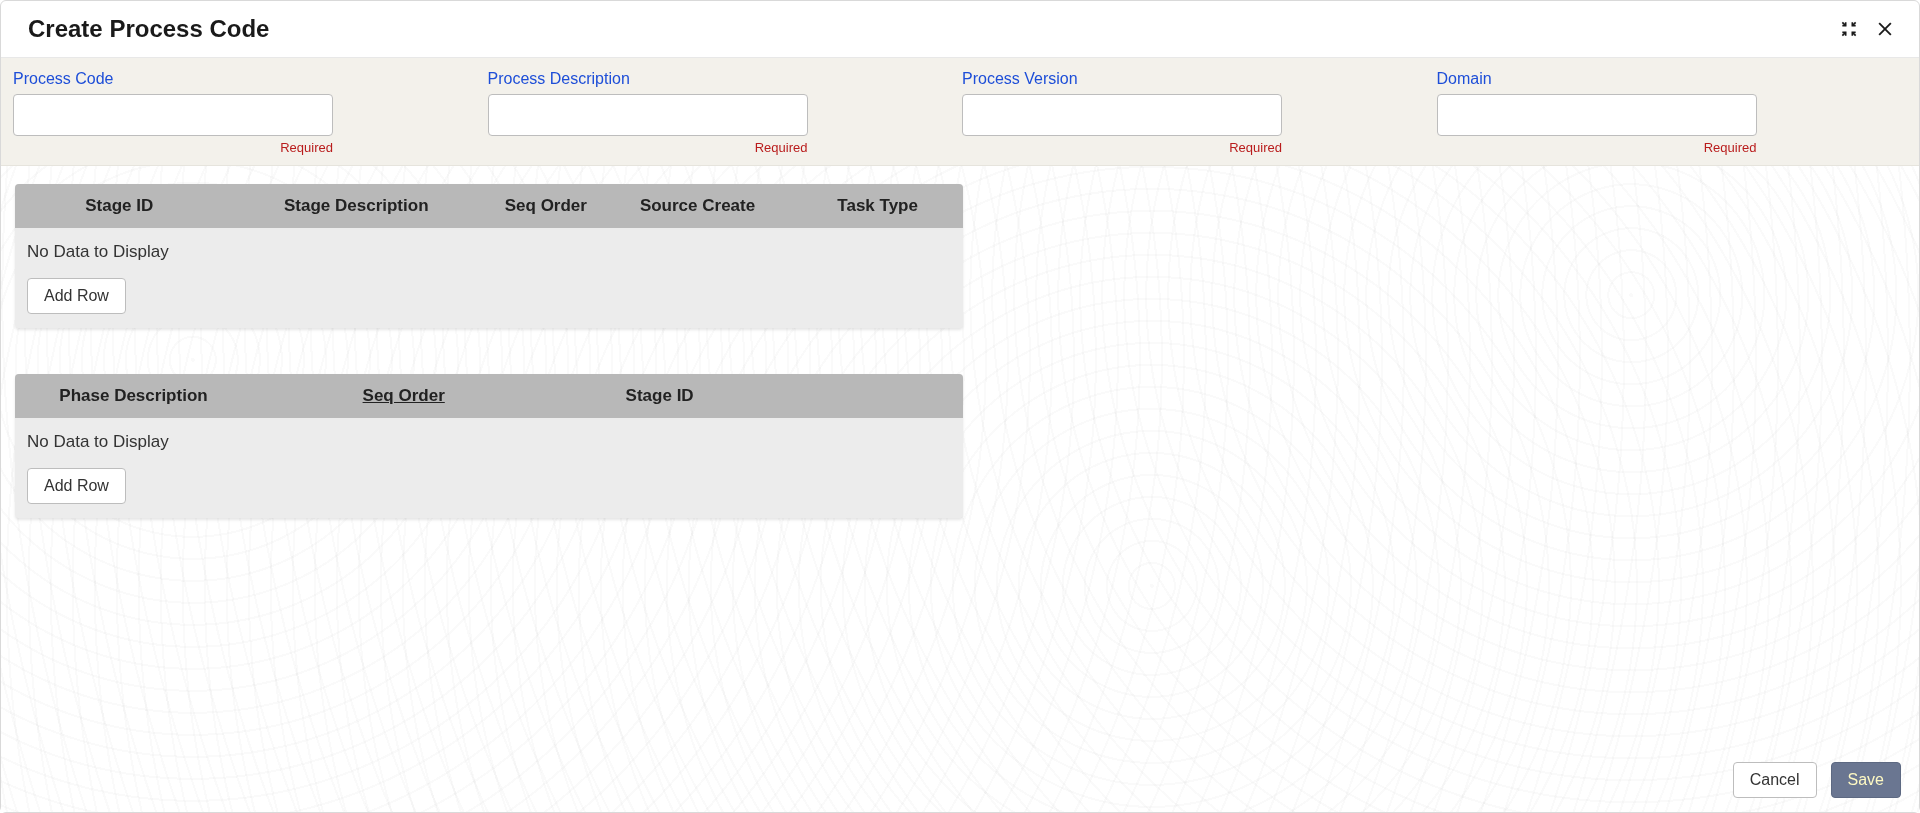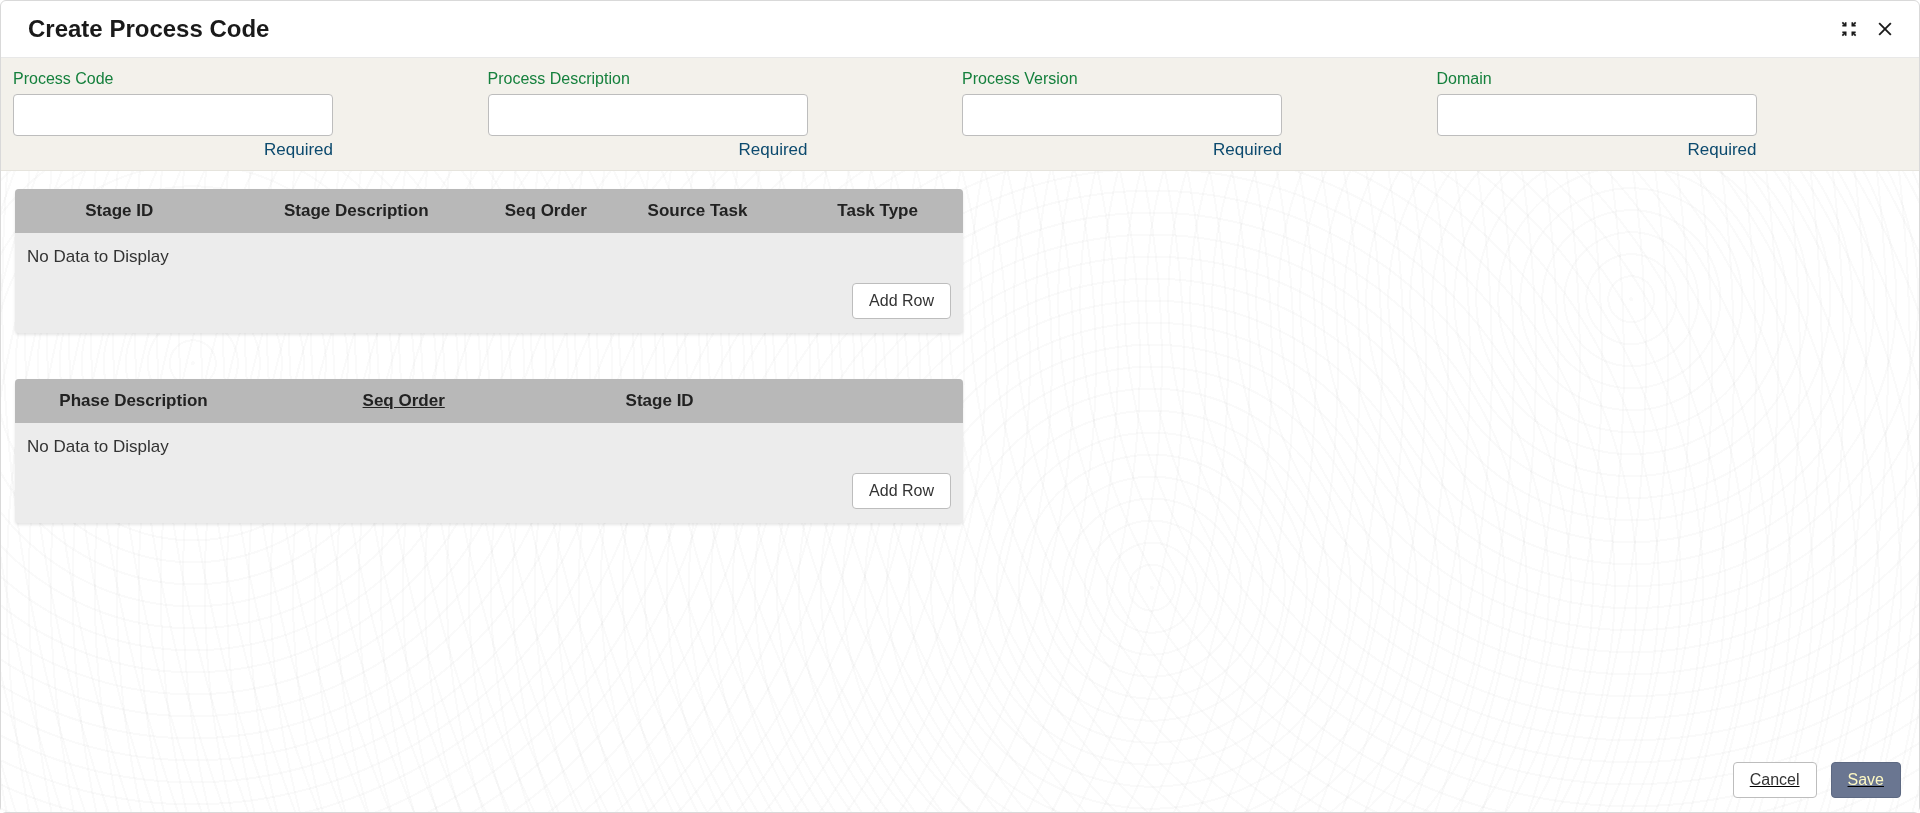--- a/index.html
+++ b/index.html
@@ -38,33 +38,33 @@
     padding: 12px 10px 10px 10px;
     background: #f3f1eb;
     border-bottom: 1px solid #e6e4dd;
   }
   .form-field {
     display: flex; flex-direction: column;
     flex: 1; min-width: 0; padding: 0 2px;
     max-width: 482px;
   }
   .form-label {
-    font-size: 16px; color: #15803d; margin-bottom: 6px;
+    font-size: 16px; color: #1d4ed8; margin-bottom: 6px;
   }
   .form-input {
     height: 42px;
     border: 1px solid #bdbdbd;
     border-radius: 4px;
     background: #fff;
     font-size: 16px; padding: 0 10px;
     outline: none;
     max-width: 320px;
   }
   .form-hint {
-    font-size: 17px; color: #0c4a6e;
+    font-size: 13px; color: #b91c1c;
     margin-top: 4px;
     max-width: 320px; text-align: right;
   }
 
   .body-area {
     flex: 1; position: relative; overflow: hidden;
     background-color: #ffffff;
     background-image:
       repeating-radial-gradient(circle at 10% 30%, rgba(0,0,0,0.018) 0 2px, transparent 2px 22px),
       repeating-radial-gradient(circle at 60% 65%, rgba(0,0,0,0.018) 0 2px, transparent 2px 22px),
@@ -85,35 +85,34 @@
     font-weight: 700; color: #222;
   }
   .panel-header .col {
     padding: 12px 10px; font-size: 17px; text-align: center;
   }
   .panel-body-empty {
     padding: 14px 12px 6px 12px;
     font-size: 17px; color: #333;
   }
   .panel-actions {
-    display: flex; justify-content: flex-end;
+    display: flex; justify-content: flex-start;
     padding: 10px 12px 14px 12px;
   }
   .btn {
     border: 1px solid #bdbdbd; background: #fff;
     border-radius: 4px; font-size: 16px; color: #333;
     padding: 8px 16px; cursor: pointer;
   }
 
   .dialog-footer {
     position: absolute; bottom: 0; left: 0; right: 0;
     display: flex; justify-content: flex-end; align-items: center;
     padding: 14px 18px;
     gap: 14px;
-    text-decoration: underline;
   }
   .btn-primary {
     background: #6a7691; color: #fef9c3; border: 1px solid #5d6982;
   }
 
   
   .t1 .col:nth-child(1){ width: 22%; }
   .t1 .col:nth-child(2){ width: 28%; }
   .t1 .col:nth-child(3){ width: 12%; }
   .t1 .col:nth-child(4){ width: 20%; }
@@ -174,21 +173,21 @@
     </div>
   </div>
 
   <div class="body-area">
 
     <div class="panel">
       <div class="panel-header t1">
         <div class="col">Stage ID</div>
         <div class="col">Stage Description</div>
         <div class="col">Seq Order</div>
-        <div class="col">Source Task</div>
+        <div class="col">Source Create</div>
         <div class="col">Task Type</div>
       </div>
       <div class="panel-body-empty">No Data to Display</div>
       <div class="panel-actions">
         <button class="btn">Add Row</button>
       </div>
     </div>
 
     <div class="panel">
       <div class="panel-header t2">

